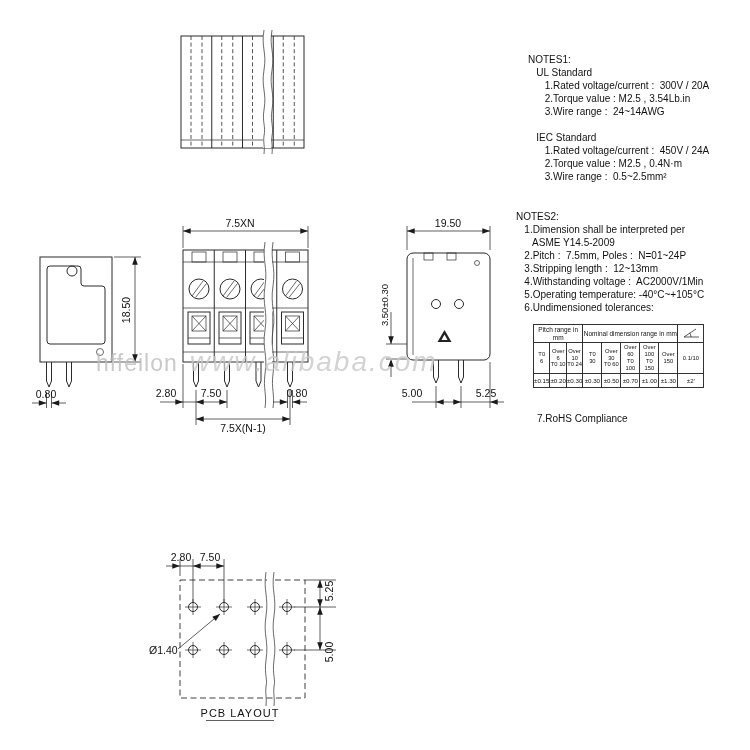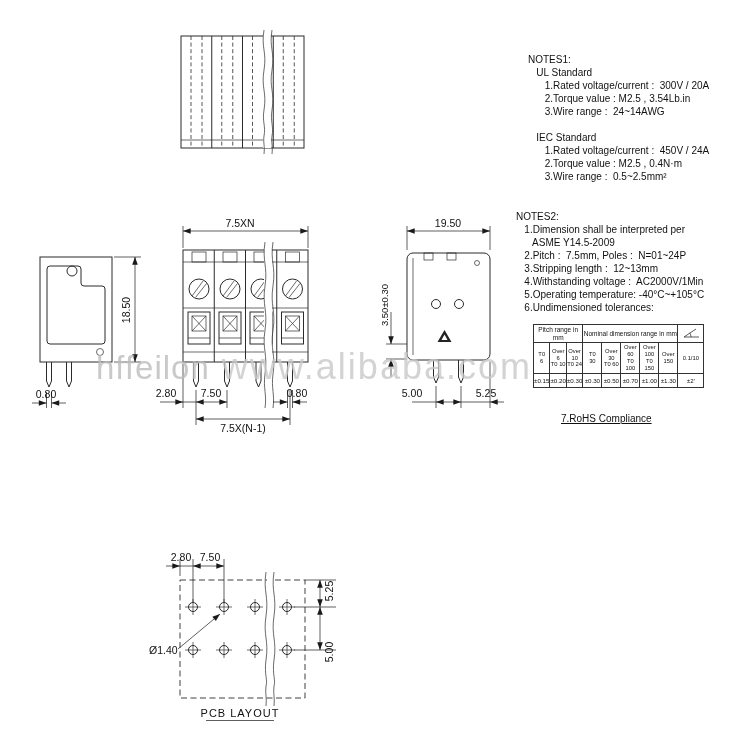--- a/index.html
+++ b/index.html
@@ -10,29 +10,29 @@
   .dash{stroke:#2b2b2b;stroke-width:0.8;fill:none;stroke-dasharray:4 2.6;}
   .dashb{stroke:#2b2b2b;stroke-width:0.9;fill:none;stroke-dasharray:6 3.5;}
   .dim{stroke:#1a1a1a;stroke-width:0.7;fill:none;}
   .wht{fill:#ffffff;stroke:none;}
   .blk{fill:#222;stroke:none;}
   text.d{font-size:10.5px;fill:#111;text-anchor:middle;}
   text.ds{font-size:9.5px;fill:#111;text-anchor:middle;}
   .notes{position:absolute;font-size:10px;line-height:13px;white-space:pre;color:#111;}
   #notes1{left:528px;top:53px;}
   #notes2{left:516px;top:210px;}
-  #rohs{left:561px;top:412px;text-decoration:underline;}
+  #rohs{left:537px;top:412px;}
   .tol-table{position:absolute;left:533px;top:324px;border-collapse:collapse;table-layout:fixed;color:#111;}
   .tol-table td{border:1px solid #333;text-align:center;vertical-align:middle;padding:0;overflow:hidden;}
   .tol-table .hdr td{font-size:6.5px;height:17px;line-height:1.1;}
   .tol-table .rng td{font-size:5.8px;height:30px;white-space:pre-line;line-height:1.2;}
   .tol-table .val td{font-size:6.2px;height:13px;}
   .watermark{position:absolute;left:96px;top:346px;display:flex;align-items:baseline;gap:12px;opacity:0.8;pointer-events:none;}
-  .wm-brand{font-size:33px;letter-spacing:1px;color:#bcbcbc;}
-  .wm-site{font-size:36px;letter-spacing:2px;color:#c9c9c9;}
+  .wm-brand{font-size:23px;letter-spacing:1px;color:#bcbcbc;}
+  .wm-site{font-size:28px;letter-spacing:2px;color:#c9c9c9;font-style:italic;}
 </style>
 </head>
 <body>
 
 <div class="page">
 
 <svg width="750" height="750" viewBox="0 0 750 750" style="position:absolute;left:0;top:0;">
   <defs>
     <marker id="arw" markerWidth="9" markerHeight="7" refX="8.3" refY="3.5" orient="auto-start-reverse" markerUnits="userSpaceOnUse">
       <path d="M0.6,0.7 L8.3,3.5 L0.6,6.3 Z" fill="#1a1a1a"></path>

